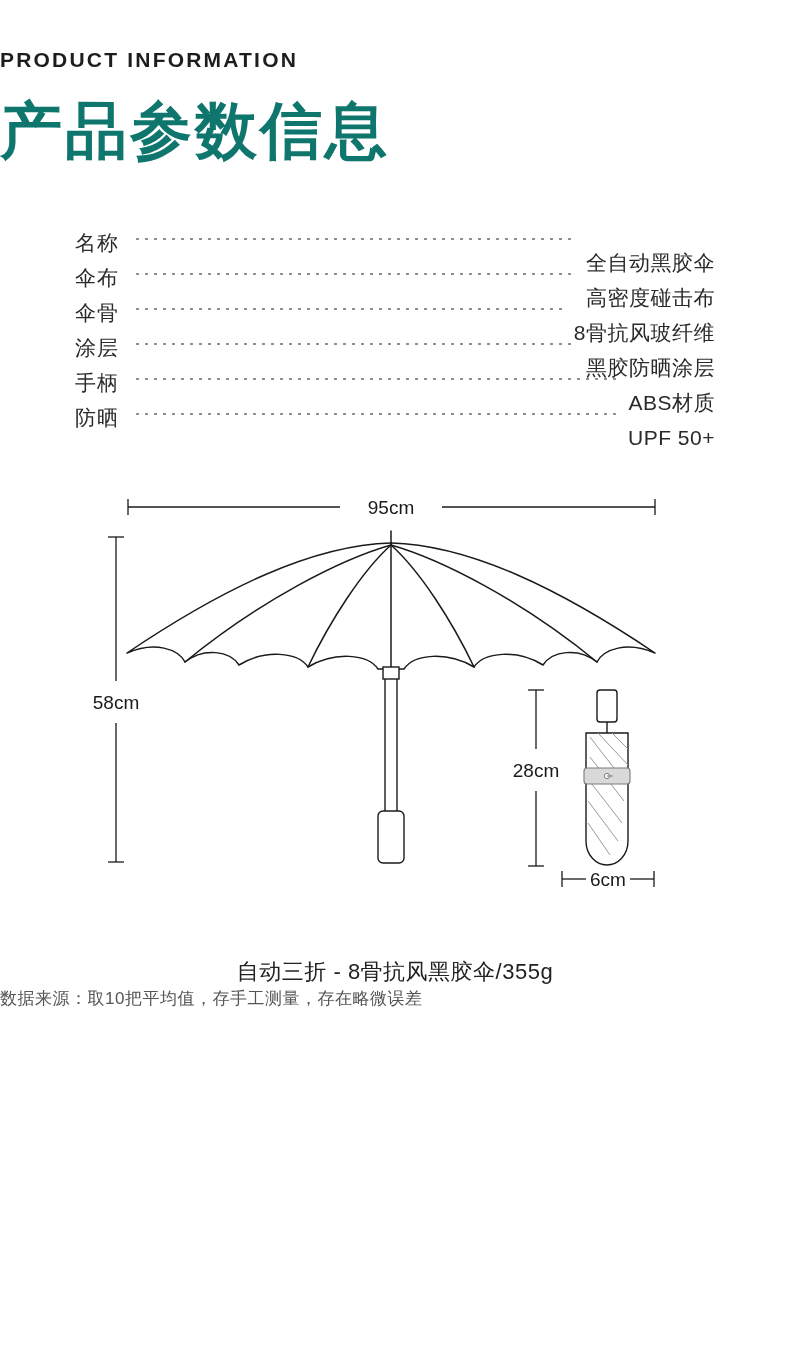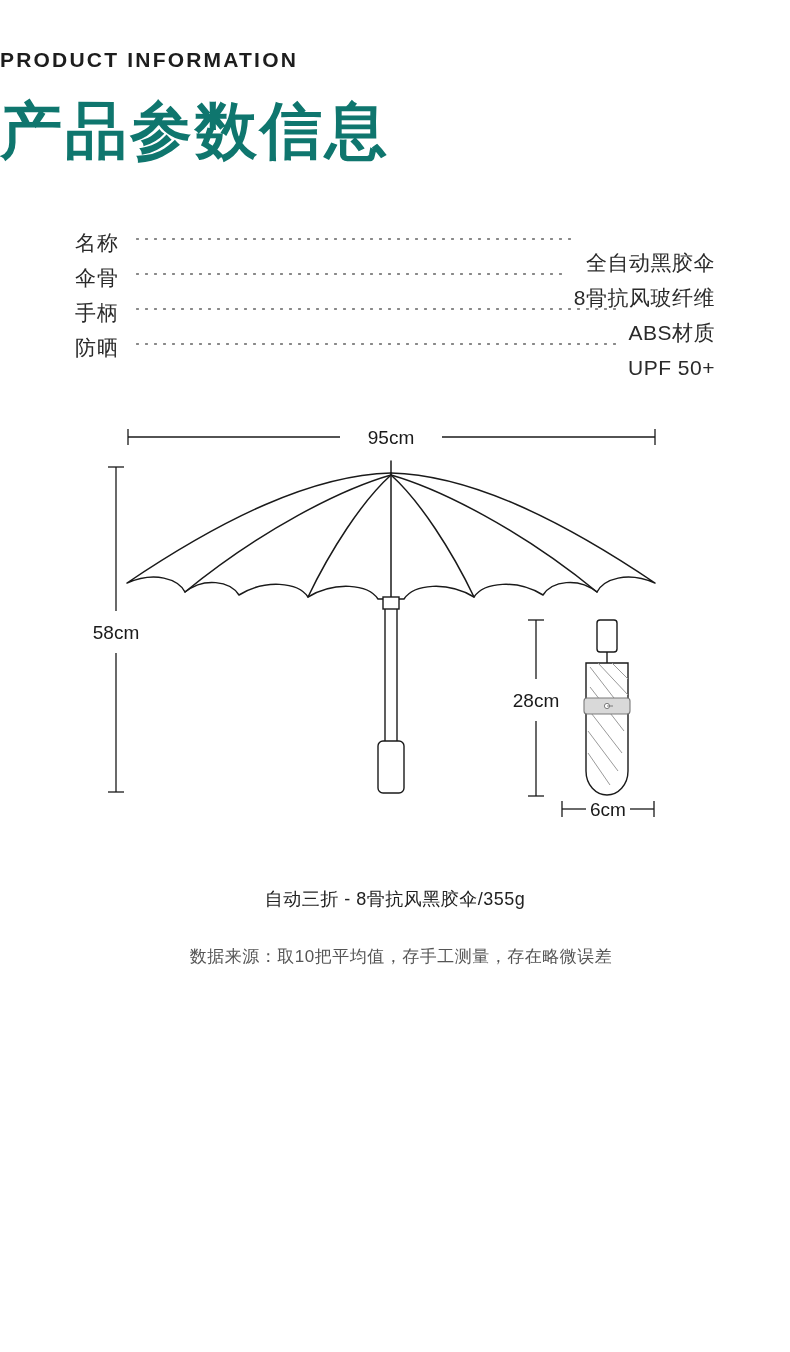--- a/index.html
+++ b/index.html
@@ -74,32 +74,29 @@
   .diagram {
     position: relative;
     width: 712px;
     height: 470px;
     margin-top: 46px;
   }
   .diagram svg { display: block; }
 
   .caption {
     text-align: center;
-    font-size: 18px;
+    font-size: 22px;
     color: #222;
     margin-top: 6px;
     letter-spacing: 0.5px;
   }
   .source {
-    text-align: center;
     font-size: 17px;
     color: #555;
-    margin-top: 34px;
     letter-spacing: 0.5px;
-    padding-left: 12px;
   }
   .dim-text {
     font-size: 19px;
     fill: #1a1a1a;
     font-family: "Liberation Sans", sans-serif;
   }
 </style>
 </head>
 <body>
 
@@ -110,27 +107,37 @@
 
 <div class="spec-list">
 
   <div class="spec-row">
     <span class="spec-label">名称</span>
     <span class="spec-dots"></span>
     <span class="spec-value">全自动黑胶伞</span>
   </div>
 
 
+  <div class="spec-row">
+    <span class="spec-label">伞布</span>
+    <span class="spec-dots"></span>
+    <span class="spec-value">高密度碰击布</span>
+  </div>
 
   <div class="spec-row">
     <span class="spec-label">伞骨</span>
     <span class="spec-dots"></span>
     <span class="spec-value">8骨抗风玻纤维</span>
   </div>
 
+  <div class="spec-row">
+    <span class="spec-label">涂层</span>
+    <span class="spec-dots"></span>
+    <span class="spec-value">黑胶防晒涂层</span>
+  </div>
 
   <div class="spec-row">
     <span class="spec-label">手柄</span>
     <span class="spec-dots"></span>
     <span class="spec-value">ABS材质</span>
   </div>
 
   <div class="spec-row">
     <span class="spec-label">防晒</span>
     <span class="spec-dots"></span>

